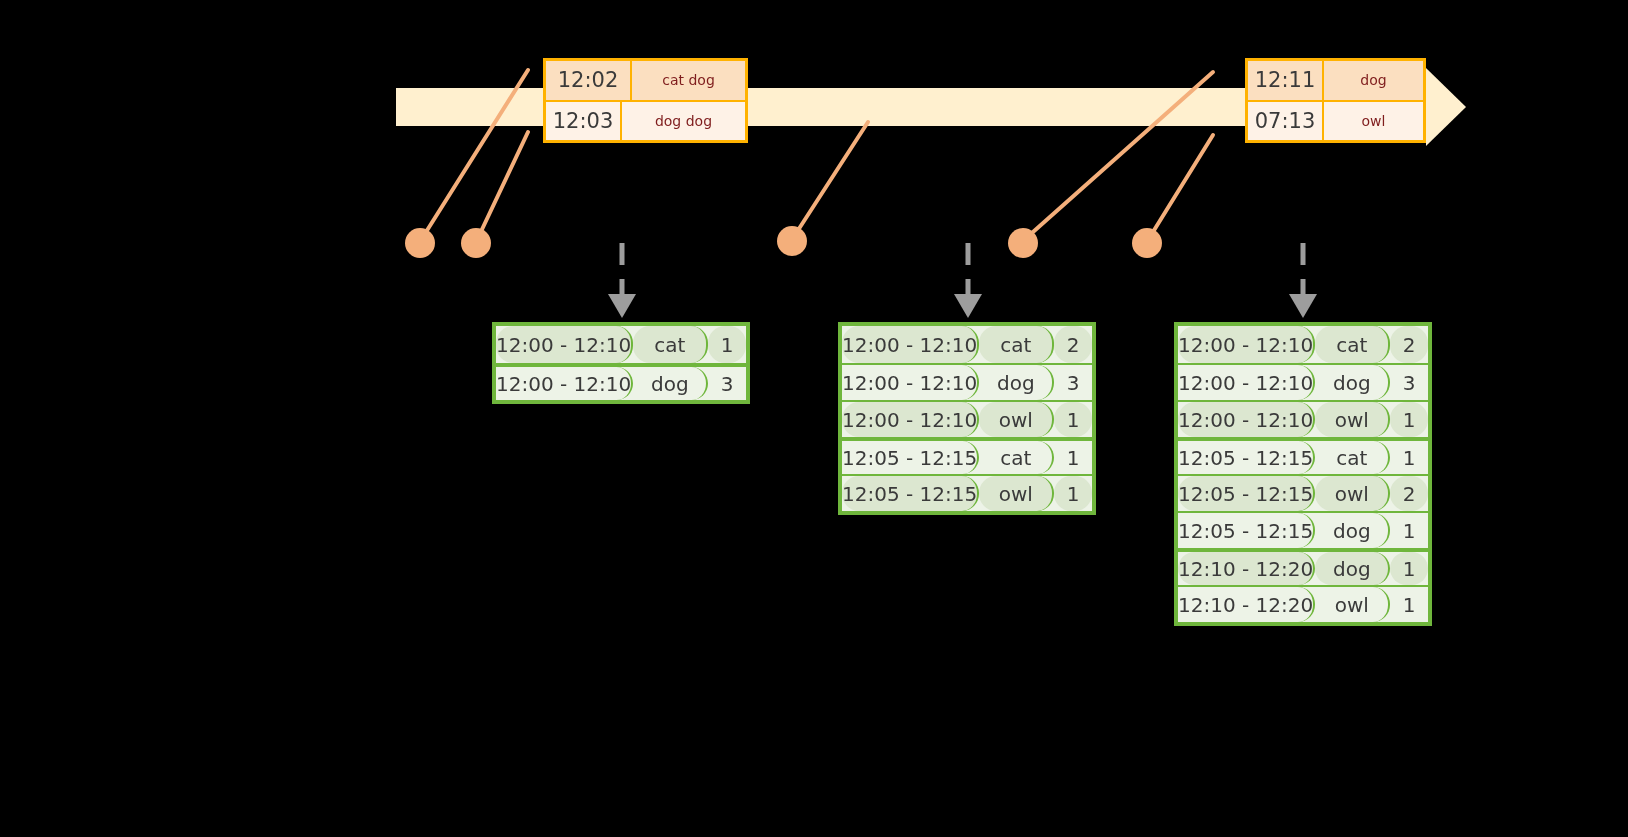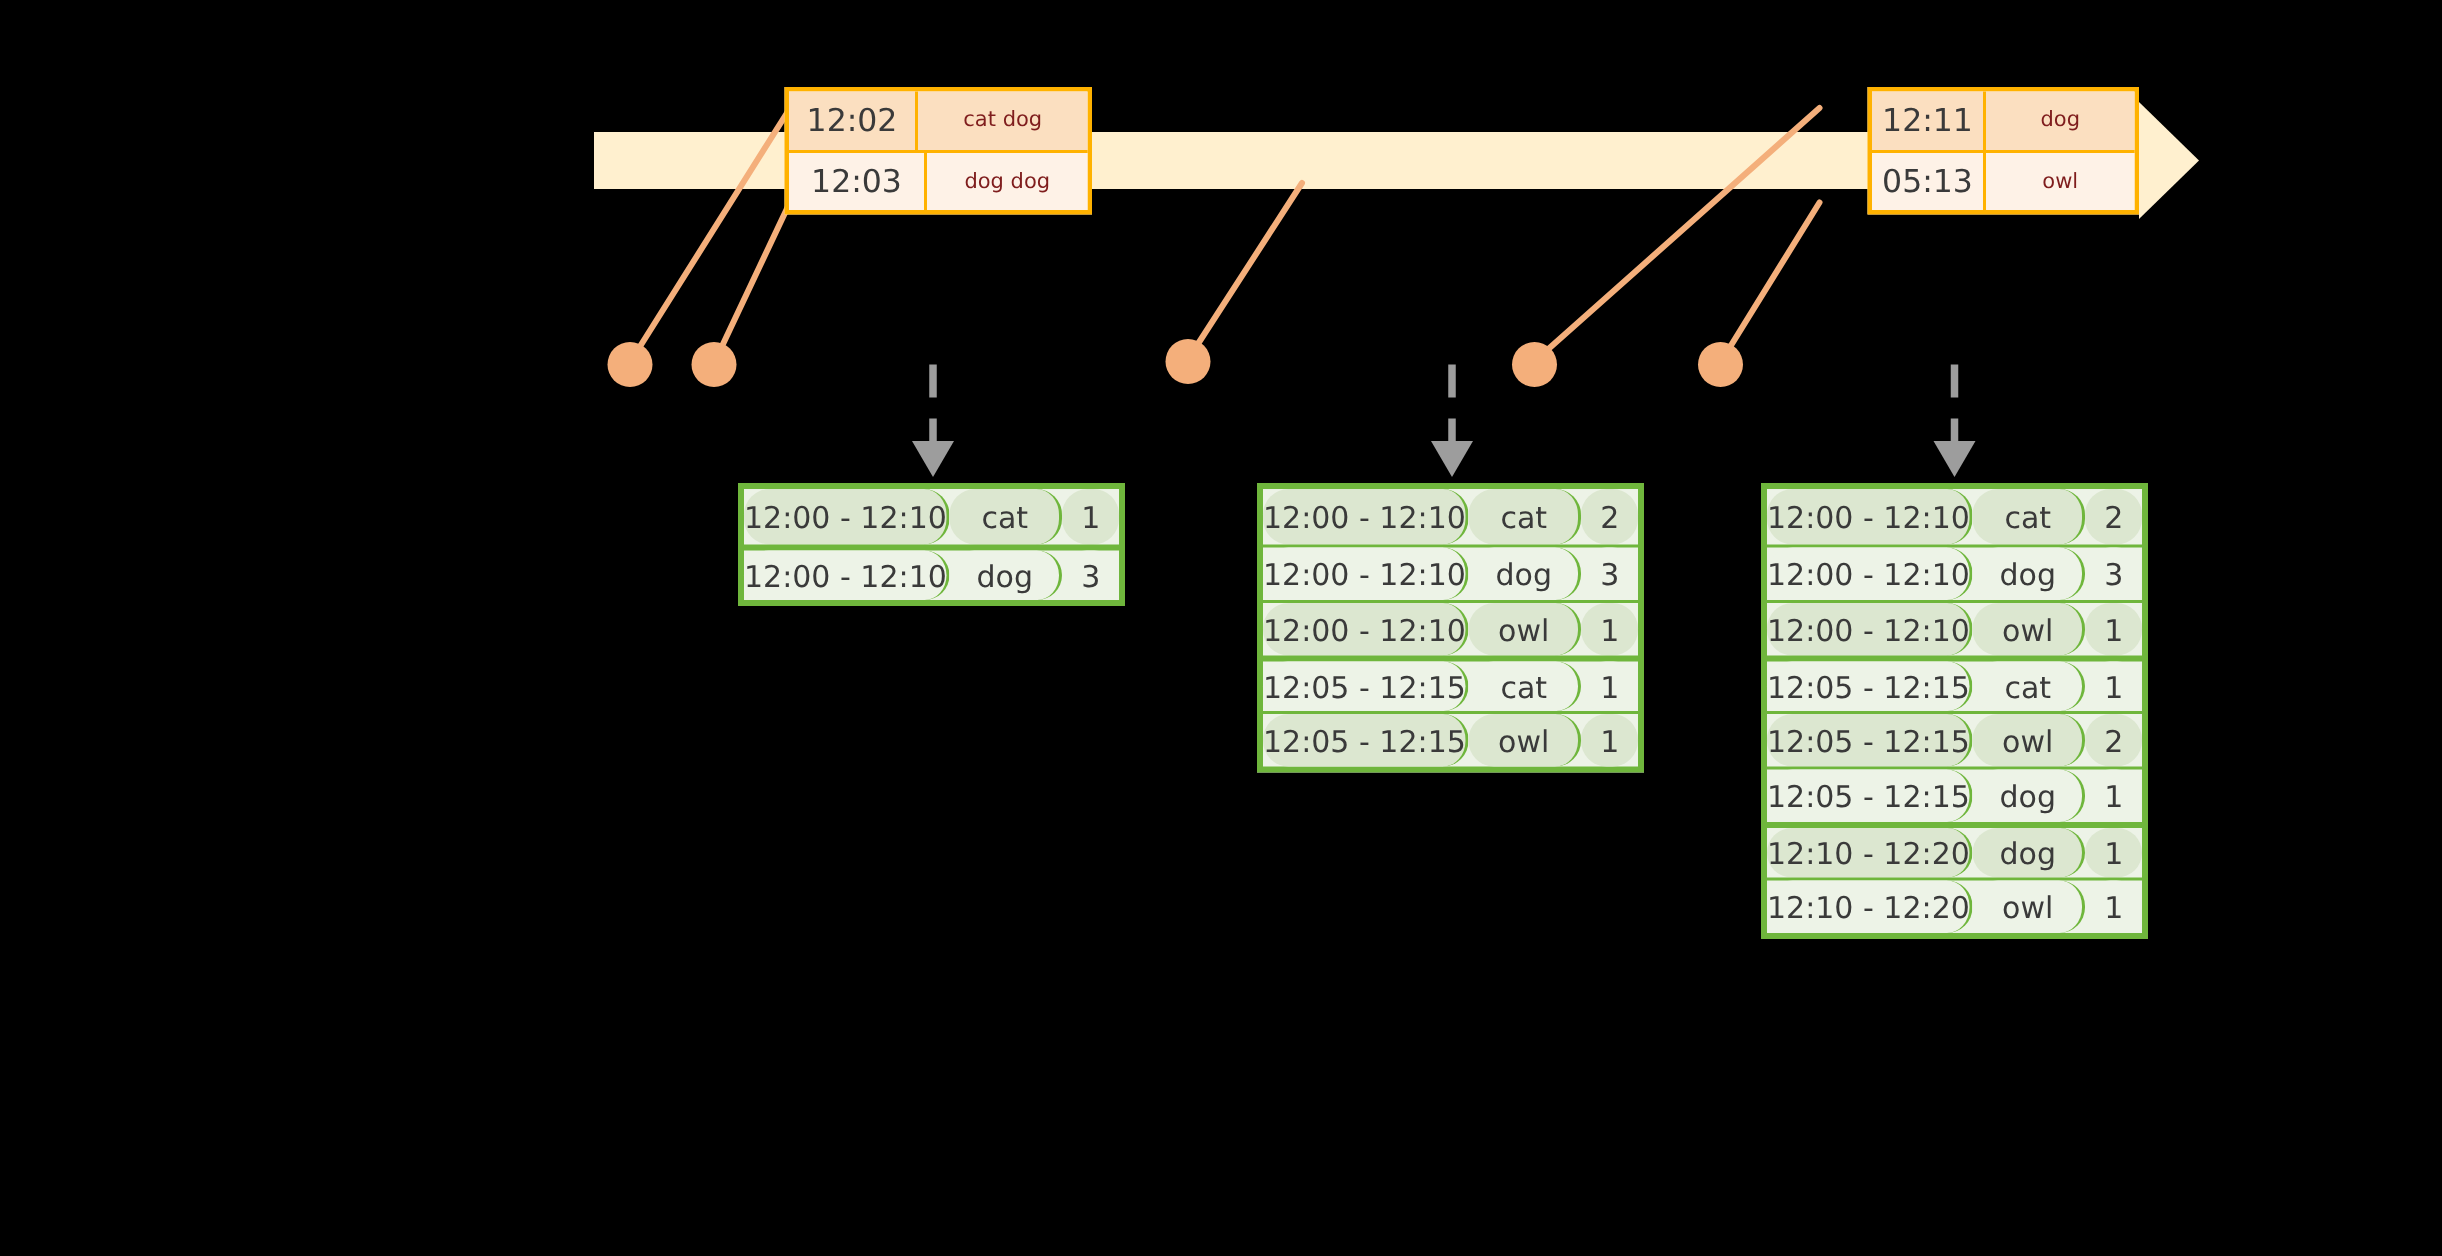--- a/index.html
+++ b/index.html
@@ -141,39 +141,39 @@
         <line x1="968" y1="243" x2="968" y2="297" stroke-dasharray="22,14"></line>
         <polygon points="954,294 982,294 968,318" stroke="none"></polygon>
       </g>
       <g>
         <line x1="1303" y1="243" x2="1303" y2="297" stroke-dasharray="22,14"></line>
         <polygon points="1289,294 1317,294 1303,318" stroke="none"></polygon>
       </g>
     </g>
   </svg>
 
-  <div class="event-box" style="left:523px; top:58px; width:205px; height:85px;text-align:center;">
+  <div class="event-box" style="left:543px; top:58px; width:205px; height:85px;text-align:center;">
     <div class="event-row shade">
       <div class="event-time" style="width:86px;">12:02</div>
       <div class="event-words">cat dog</div>
     </div>
     <div class="event-row plain">
-      <div class="event-time" style="width:92px;">12:03</div>
+      <div class="event-time" style="width:76px;">12:03</div>
       <div class="event-words">dog dog</div>
     </div>
   </div>
 
 
   <div class="event-box" style="left:1209px; top:58px; width:181px; height:85px;margin-left:36px;">
     <div class="event-row shade">
       <div class="event-time" style="width:76px;">12:11</div>
       <div class="event-words">dog</div>
     </div>
     <div class="event-row plain">
-      <div class="event-time" style="width:76px;">05:13</div>
+      <div class="event-time" style="width:76px;">07:13</div>
       <div class="event-words">owl</div>
     </div>
   </div>
 
   <div class="result-table" style="left:492px; top:322px; width:258px;">
     <div class="res-row shade group-end">
       <div class="res-cell c-window">12:00 - 12:10</div>
       <div class="res-cell c-word">cat</div>
       <div class="res-cell c-count">1</div>
     </div>

